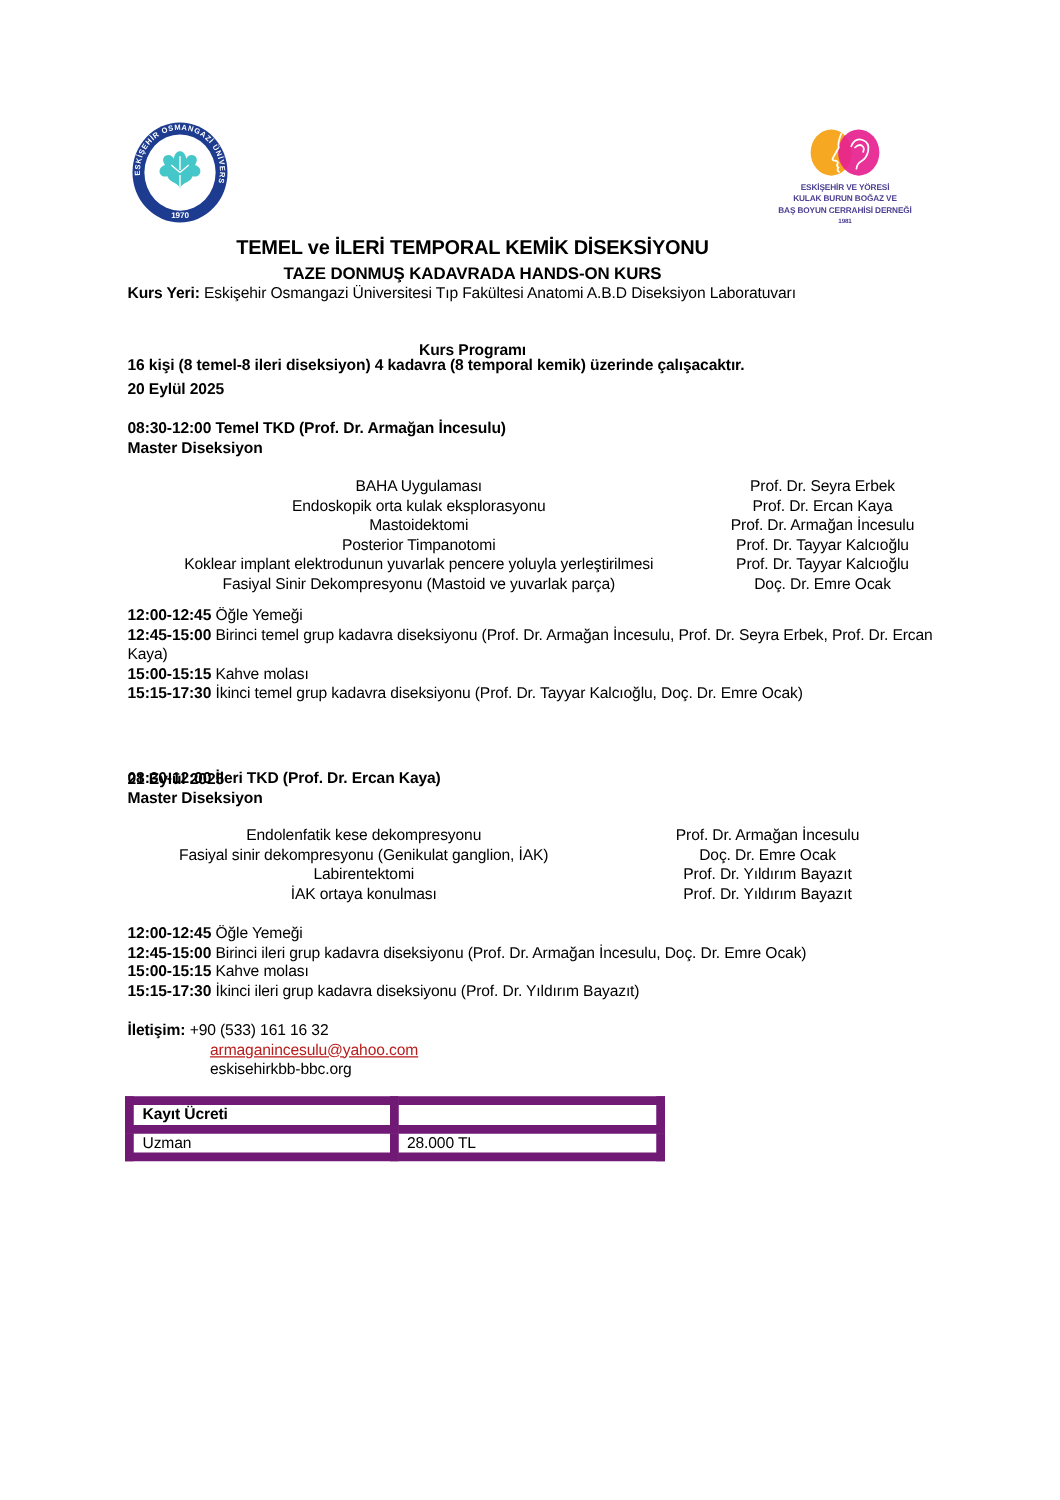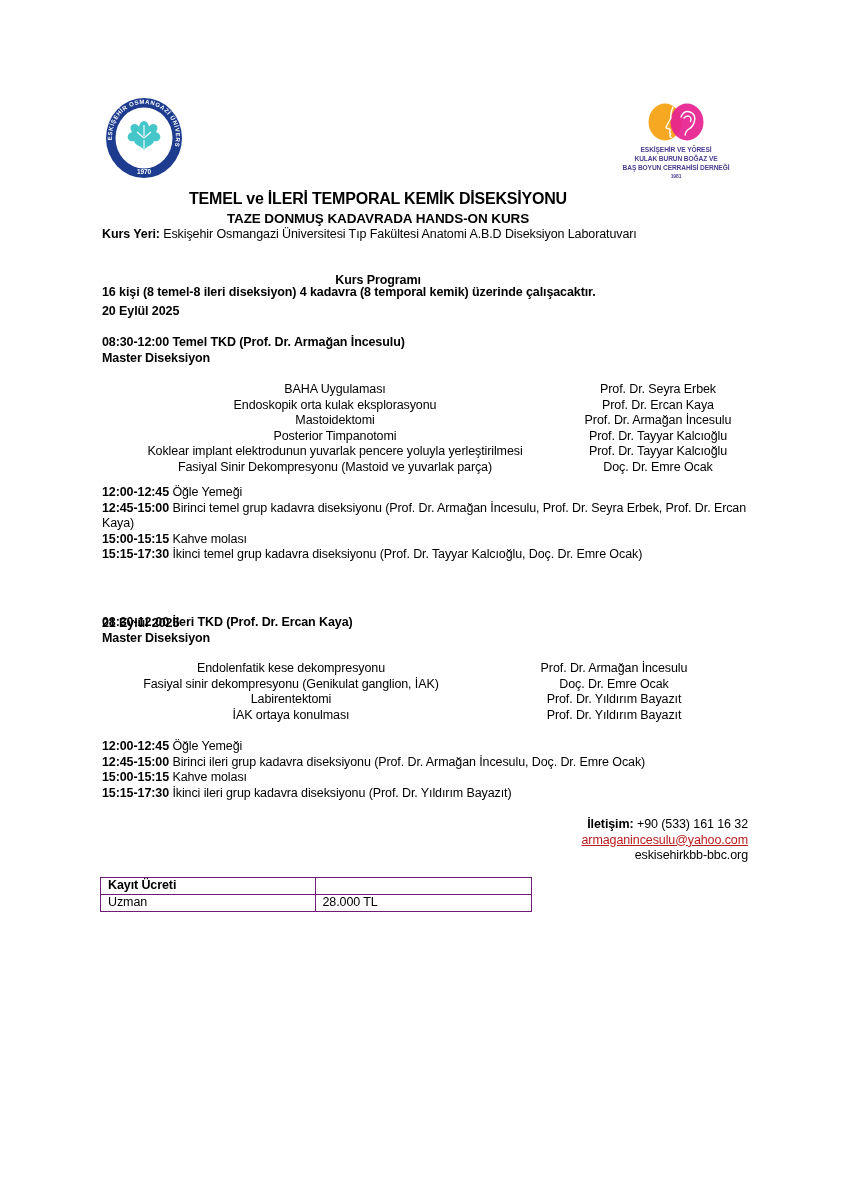--- a/index.html
+++ b/index.html
@@ -30,26 +30,26 @@
 
   #day1-procs { top:382px; } #day2-procs { top:661px; }
   .proc-row { display:flex; font-weight:400;text-align:center; }
   #day1-procs .proc-name { width:466px; flex:0 0 466px; }
   #day2-procs .proc-name { width:378px; flex:0 0 378px; }
   .proc-instructor { flex:1; }
 
   #day1-sched { top:485px; } #day2-sched { top:739px; }
   .sched-line { width:646px; }
 
-  #contact { left:102px; top:817px; width:646px;text-align:right; }
+  #contact { left:102px; top:817px; width:646px; }
   #contact .indent { padding-left:66px; }
   a.mail-link { text-decoration:underline; cursor:pointer; }
 
   #fee-table { left:100px; top:877px; width:432px; border-collapse:collapse; }
-  #fee-table td { border:1px solid #701a75; height:17px; padding:0 0 0 7px; vertical-align:middle; }
+  #fee-table td { border:7px solid #701a75; height:17px; padding:0 0 0 7px; vertical-align:middle; }
   #fee-table td.c1 { width:215px; }
   #fee-table td.c2 { width:217px; }
   #fee-table .hdr { font-weight:700; }
 
   svg text { font-family:"Liberation Sans", sans-serif; }
 </style>
 </head>
 <body>
 
 <svg id="uni-logo" class="abs" viewBox="0 0 80 84">

